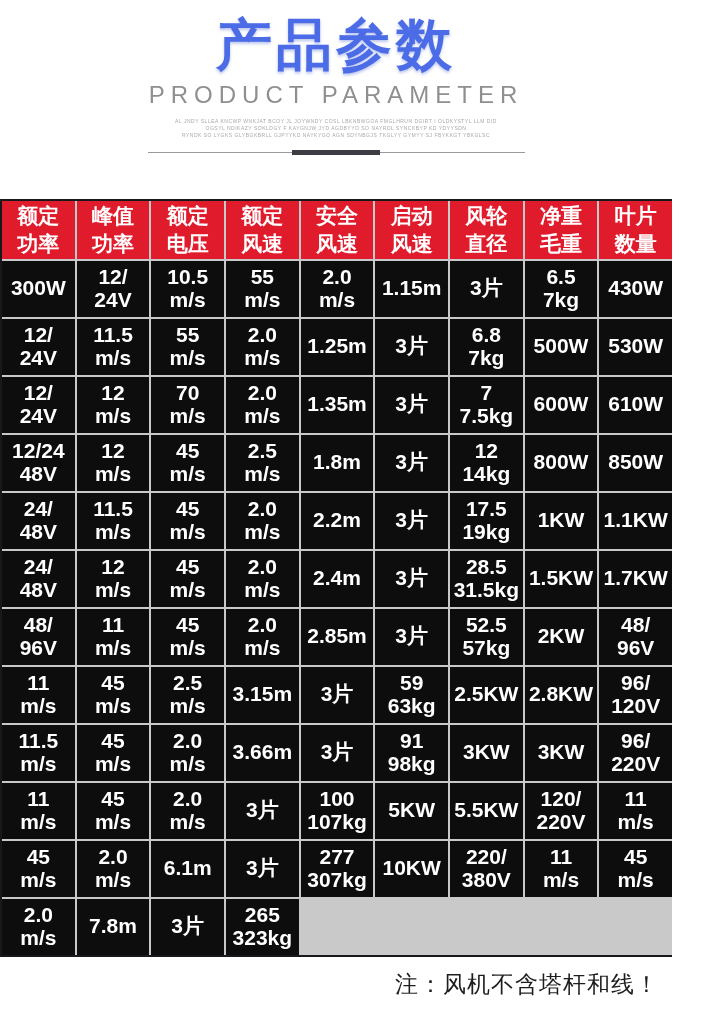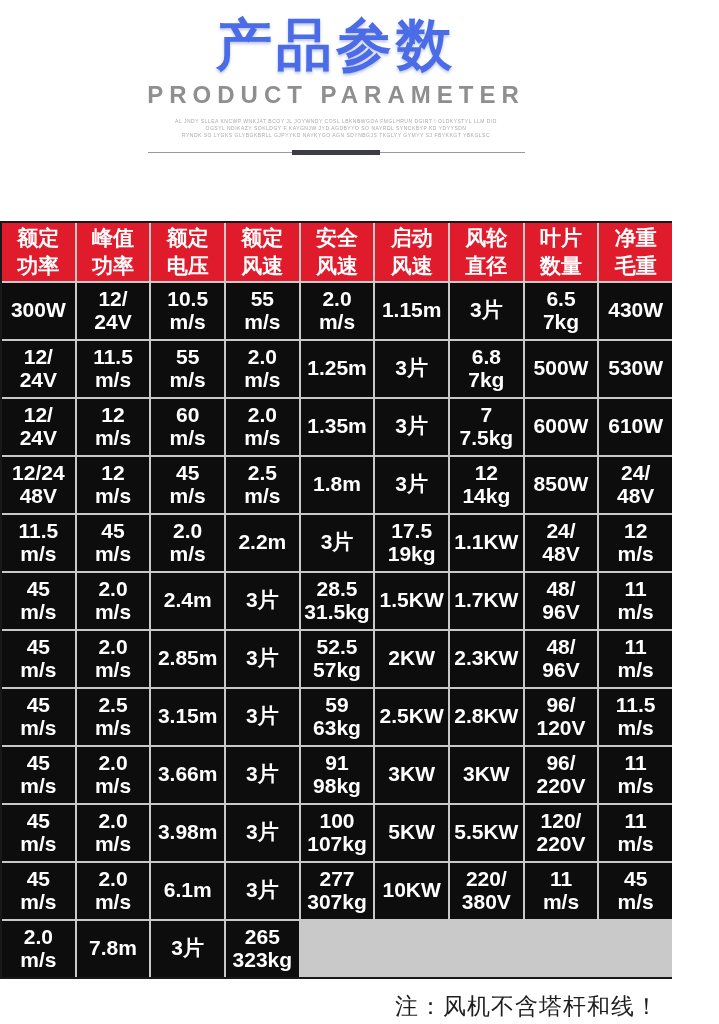--- a/index.html
+++ b/index.html
@@ -16,38 +16,38 @@
   .page{position:relative;width:672px;height:1024px;background:#fff;overflow:hidden;}
 
   .title{
     margin-top:14px;text-align:center;
     font-size:56px;line-height:1.12;font-weight:bold;letter-spacing:4px;
     color:var(--title-blue);
     text-shadow:0 2px 3px rgba(62,92,205,.35);
   }
   .subtitle{
     margin-top:4px;text-align:center;
-    font-size:24px;letter-spacing:6px;color:#8f8f8f;font-weight:bold;
+    font-size:24px;letter-spacing:6px;color:#8f8f8f;font-weight:normal;
   }
   .fineprint{
     margin-top:9px;text-align:center;color:#a9a9a9;
     font-size:5px;line-height:7px;letter-spacing:.5px;
     filter:blur(.3px);
   }
   .fineprint span{display:block;}
   .divider{
     position:relative;width:377px;height:1px;background:#9a9a9a;margin:13px auto 0;
   }
   .divider-thick{
     position:absolute;left:50%;top:-2px;transform:translateX(-50%);
     width:88px;height:5px;background:#3c3c44;
   }
 
   .param-table{
-    width:674px;margin:68px auto 0;
+    width:674px;margin:46px auto 0;
     display:grid;
     grid-template-columns:repeat(9,1fr);
     gap:2px;
     background:var(--grid-line);
     border:2px solid var(--border-dark);
   }
   .th{
     background:var(--header-red);color:#fff;
     font-weight:bold;font-size:21px;line-height:1.3;
     height:58px;display:flex;align-items:center;justify-content:center;
@@ -93,24 +93,24 @@
       <div class="th">额定
 电压</div>
       <div class="th">额定
 风速</div>
       <div class="th">安全
 风速</div>
       <div class="th">启动
 风速</div>
       <div class="th">风轮
 直径</div>
+      <div class="th">净重
+毛重</div>
       <div class="th">叶片
 数量</div>
-      <div class="th">净重
-毛重</div>
       <div class="td">300W</div>
       <div class="td">12/
 24V</div>
       <div class="td">10.5
 m/s</div>
       <div class="td">55
 m/s</div>
       <div class="td">2.0
 m/s</div>
       <div class="td">1.15m</div>
@@ -129,21 +129,21 @@
       <div class="td">1.25m</div>
       <div class="td">3片</div>
       <div class="td">6.8
 7kg</div>
       <div class="td">500W</div>
       <div class="td">530W</div>
       <div class="td">12/
 24V</div>
       <div class="td">12
 m/s</div>
-      <div class="td">60
+      <div class="td">70
 m/s</div>
       <div class="td">2.0
 m/s</div>
       <div class="td">1.35m</div>
       <div class="td">3片</div>
       <div class="td">7
 7.5kg</div>
       <div class="td">600W</div>
       <div class="td">610W</div>
       <div class="td">12/24
@@ -151,33 +151,35 @@
       <div class="td">12
 m/s</div>
       <div class="td">45
 m/s</div>
       <div class="td">2.5
 m/s</div>
       <div class="td">1.8m</div>
       <div class="td">3片</div>
       <div class="td">12
 14kg</div>
+      <div class="td">800W</div>
       <div class="td">850W</div>
       <div class="td">24/
 48V</div>
       <div class="td">11.5
 m/s</div>
       <div class="td">45
 m/s</div>
       <div class="td">2.0
 m/s</div>
       <div class="td">2.2m</div>
       <div class="td">3片</div>
       <div class="td">17.5
 19kg</div>
+      <div class="td">1KW</div>
       <div class="td">1.1KW</div>
       <div class="td">24/
 48V</div>
       <div class="td">12
 m/s</div>
       <div class="td">45
 m/s</div>
       <div class="td">2.0
 m/s</div>
       <div class="td">2.4m</div>
@@ -192,21 +194,20 @@
 m/s</div>
       <div class="td">45
 m/s</div>
       <div class="td">2.0
 m/s</div>
       <div class="td">2.85m</div>
       <div class="td">3片</div>
       <div class="td">52.5
 57kg</div>
       <div class="td">2KW</div>
-      <div class="td">2.3KW</div>
       <div class="td">48/
 96V</div>
       <div class="td">11
 m/s</div>
       <div class="td">45
 m/s</div>
       <div class="td">2.5
 m/s</div>
       <div class="td">3.15m</div>
       <div class="td">3片</div>
@@ -229,21 +230,20 @@
       <div class="td">3KW</div>
       <div class="td">3KW</div>
       <div class="td">96/
 220V</div>
       <div class="td">11
 m/s</div>
       <div class="td">45
 m/s</div>
       <div class="td">2.0
 m/s</div>
-      <div class="td">3.98m</div>
       <div class="td">3片</div>
       <div class="td">100
 107kg</div>
       <div class="td">5KW</div>
       <div class="td">5.5KW</div>
       <div class="td">120/
 220V</div>
       <div class="td">11
 m/s</div>
       <div class="td">45

